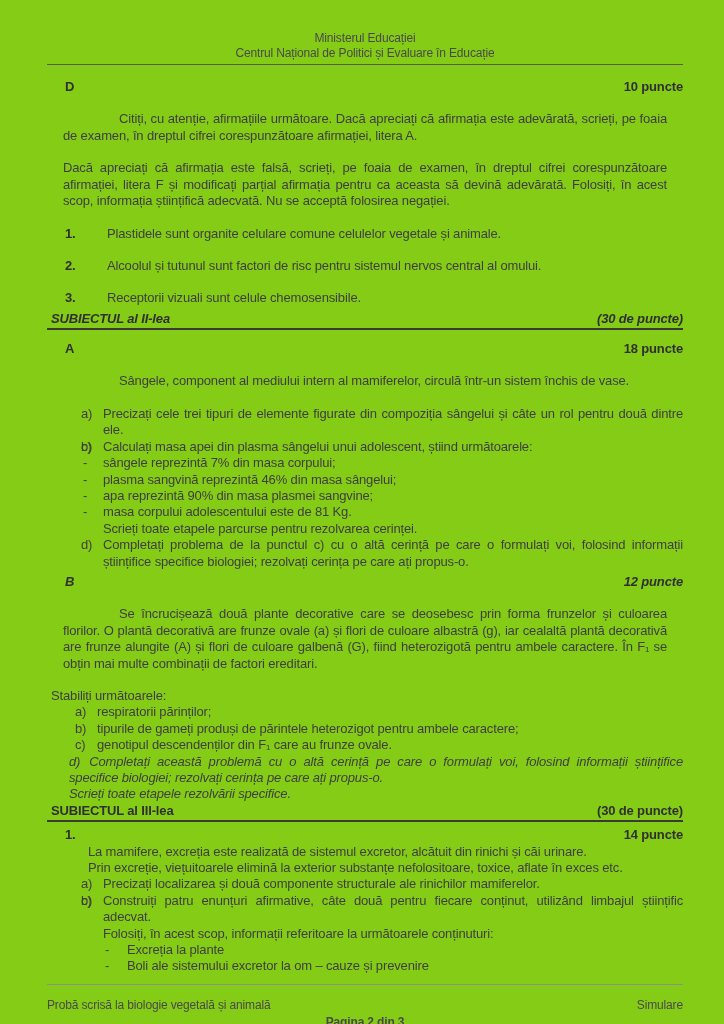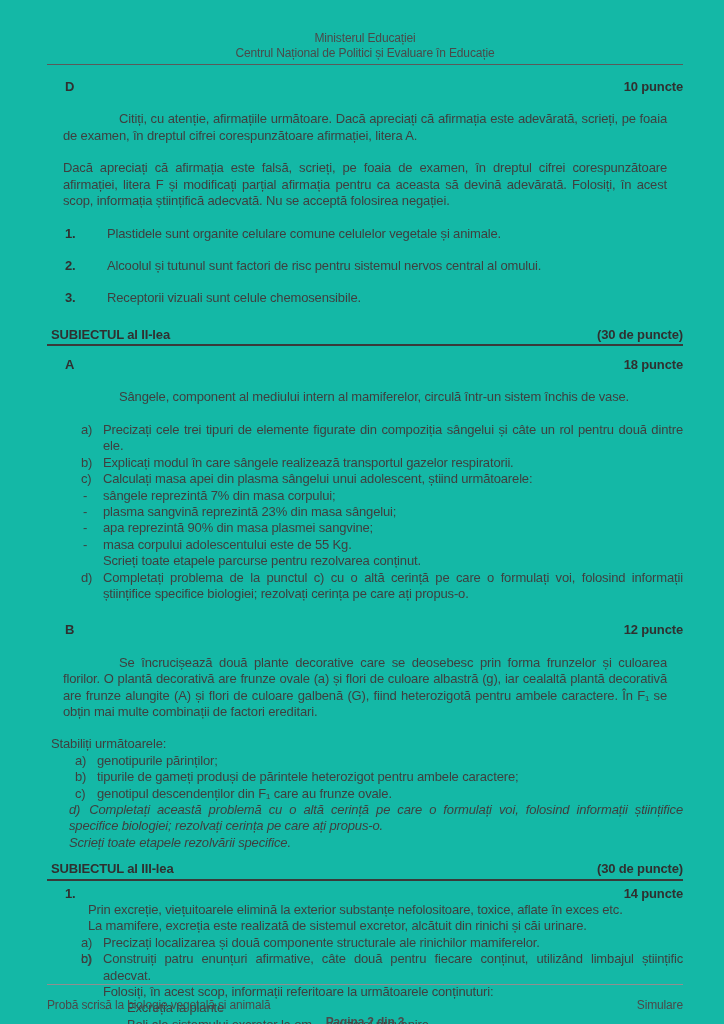--- a/index.html
+++ b/index.html
@@ -1,39 +1,39 @@
 <!DOCTYPE html>
 <html><head>
 <meta charset="utf-8">
 <style>
   html,body{margin:0;padding:0;background:#ffffff;}
   .page{
     position:relative;
     width:724px;height:1024px;
     box-sizing:border-box;
     padding:0 41px 0 47px;
-    background:#14b8a6;
+    background:#84cc16;
     font-family:"Liberation Sans","DejaVu Sans",sans-serif;
     font-size:13px;
     line-height:16.4px;
     letter-spacing:-0.15px;
     color:#3f3f3f;
     overflow:hidden;
   }
   .b{font-weight:700;color:#303030;}
   .hdr{padding-top:31px;text-align:center;font-size:12px;line-height:15px;color:#4a4a4a;}
   .hdr-rule{border-bottom:1.5px solid #5a5a5a;margin-top:3px;}
   .points-row{display:flex;justify-content:space-between;}
   .mt14{margin-top:14px;}
   .mt17{margin-top:17px;}
   .mt15{margin-top:15px;}
   .mt16{margin-top:16px;}
   .mt11{margin-top:11px;}
-  .mt10{margin-top:10px;}
-  .mt6{margin-top:20px;}
+  .mt10{}
+  .mt6{margin-top:4px;font-style:italic;}
   .mt5{margin-top:5px;}
   p{margin:16px;}
   .just{text-align:justify;}
   .ind56{text-indent:56px;}
   .pl18{padding-left:18px;}
   .pl4{padding-left:4px;}
   .pl22{padding-left:22px;font-style:italic;}
   .pl41{padding-left:41px;}
   .pl56{padding-left:56px;}
   .nowrap{white-space:nowrap;}
@@ -93,57 +93,56 @@
     <span class="b">A</span>
     <span class="b">18 puncte</span>
   </div>
   <p class="ind56">Sângele, component al mediului intern al mamiferelor, circulă într-un sistem închis de vase.</p>
   <div class="hitem">
     <span class="mk">a)</span>
     <span>Precizați cele trei tipuri de elemente figurate din compoziția sângelui și câte un rol pentru două dintre ele.</span>
   </div>
   <div class="hitem">
     <span class="mk">b)</span>
-    <span>Explicați modul în care sângele realizează transportul gazelor respiratorii.</span>
   </div>
   <div class="hitem">
     <span class="mk">c)</span>
     <span>Calculați masa apei din plasma sângelui unui adolescent, știind următoarele:</span>
   </div>
   <div class="ditem">
     <span class="mk">-</span>
     <span>sângele reprezintă 7% din masa corpului;</span>
   </div>
   <div class="ditem">
     <span class="mk">-</span>
-    <span>plasma sangvină reprezintă 23% din masa sângelui;</span>
+    <span>plasma sangvină reprezintă 46% din masa sângelui;</span>
   </div>
   <div class="ditem">
     <span class="mk">-</span>
     <span>apa reprezintă 90% din masa plasmei sangvine;</span>
   </div>
   <div class="ditem">
     <span class="mk">-</span>
-    <span>masa corpului adolescentului este de 55 Kg.</span>
+    <span>masa corpului adolescentului este de 81 Kg.</span>
   </div>
-  <div class="pl56">Scrieți toate etapele parcurse pentru rezolvarea conținut.</div>
+  <div class="pl56">Scrieți toate etapele parcurse pentru rezolvarea cerinței.</div>
   <div class="hitem">
     <span class="mk">d)</span>
     <span>Completați problema de la punctul c) cu o altă cerință pe care o formulați voi, folosind informații științifice specifice biologiei; rezolvați cerința pe care ați propus-o.</span>
   </div>
 
   <div class="points-row mt6 pl18">
     <span class="b">B</span>
     <span class="b">12 puncte</span>
   </div>
   <p class="just ind56">Se încrucișează două plante decorative care se deosebesc prin forma frunzelor și culoarea florilor. O plantă decorativă are frunze ovale (a) și flori de culoare albastră (g), iar cealaltă plantă decorativă are frunze alungite (A) și flori de culoare galbenă (G), fiind heterozigotă pentru ambele caractere. În F₁ se obțin mai multe combinații de factori ereditari.</p>
   <div class="pl4">Stabiliți următoarele:</div>
   <div class="hitem-b">
     <span class="mk">a)</span>
-    <span>genotipurile părinților;</span>
+    <span>respiratorii părinților;</span>
   </div>
   <div class="hitem-b">
     <span class="mk">b)</span>
     <span>tipurile de gameți produși de părintele heterozigot pentru ambele caractere;</span>
   </div>
   <div class="hitem-b">
     <span class="mk">c)</span>
     <span>genotipul descendenților din F₁ care au frunze ovale.</span>
   </div>
   <div class="pl22 just">
@@ -153,22 +152,22 @@
 
   <div class="subject mt10 pl4">
     <span class="b">SUBIECTUL al III-lea</span>
     <span class="b">(30 de puncte)</span>
   </div>
 
   <div class="points-row mt5 pl18">
     <span class="b">1.</span>
     <span class="b">14 puncte</span>
   </div>
+  <div class="pl41 nowrap">La mamifere, excreția este realizată de sistemul excretor, alcătuit din rinichi și căi urinare.</div>
   <div class="pl41 nowrap">Prin excreție, viețuitoarele elimină la exterior substanțe nefolositoare, toxice, aflate în exces etc.</div>
-  <div class="pl41 nowrap">La mamifere, excreția este realizată de sistemul excretor, alcătuit din rinichi și căi urinare.</div>
   <div class="hitem">
     <span class="mk">a)</span>
     <span>Precizați localizarea și două componente structurale ale rinichilor mamiferelor.</span>
   </div>
   <div class="hitem">
     <span class="mk">b)</span>
   </div>
   <div class="hitem">
     <span class="mk">c)</span>
     <span>Construiți patru enunțuri afirmative, câte două pentru fiecare conținut, utilizând limbajul științific adecvat.</span>

